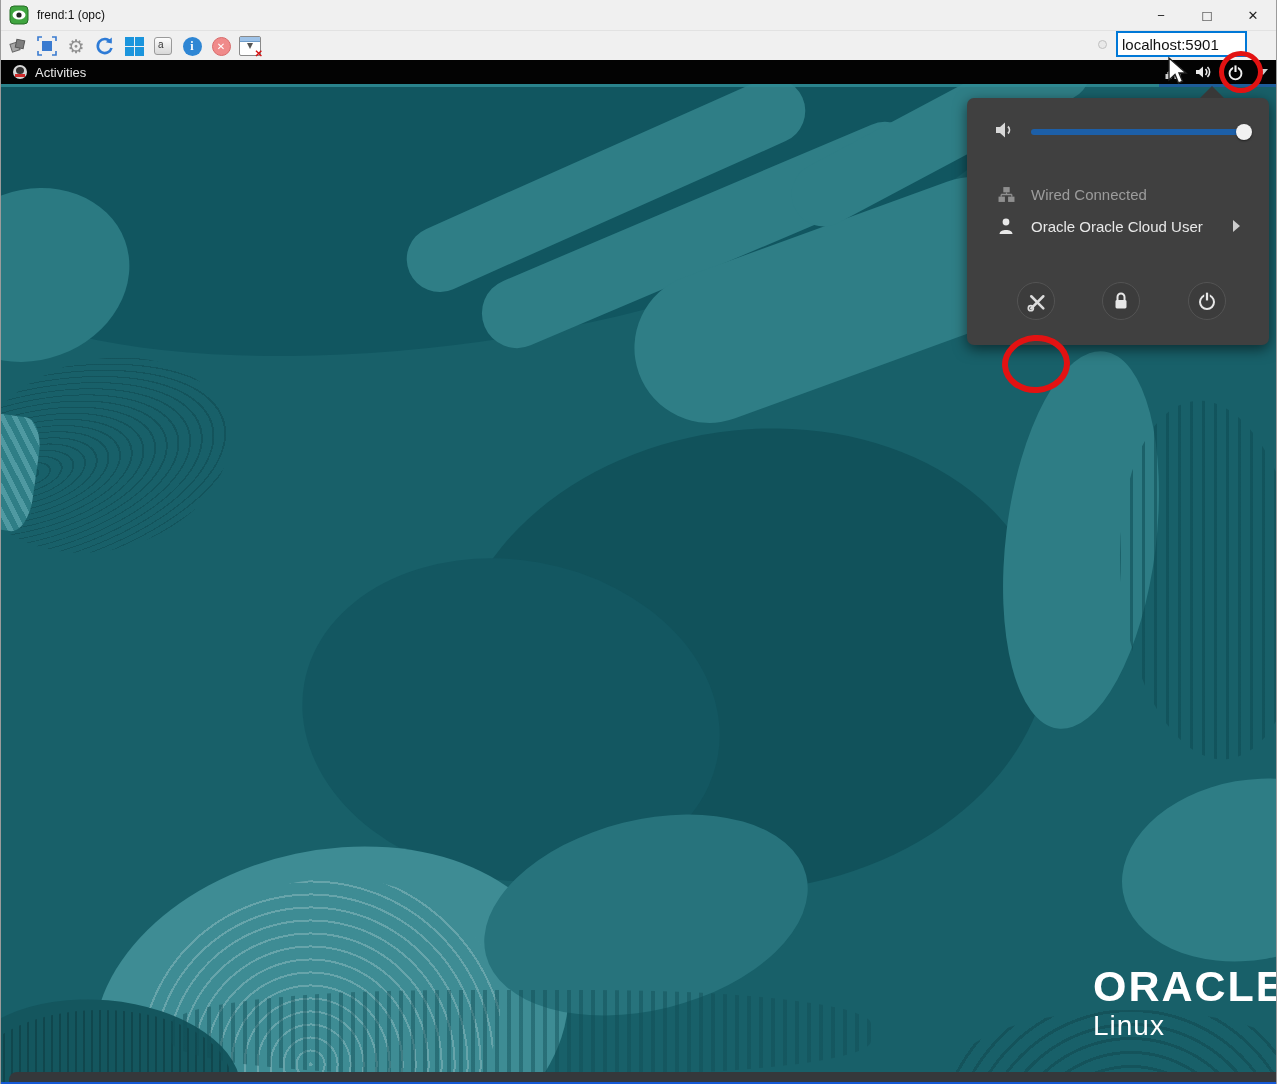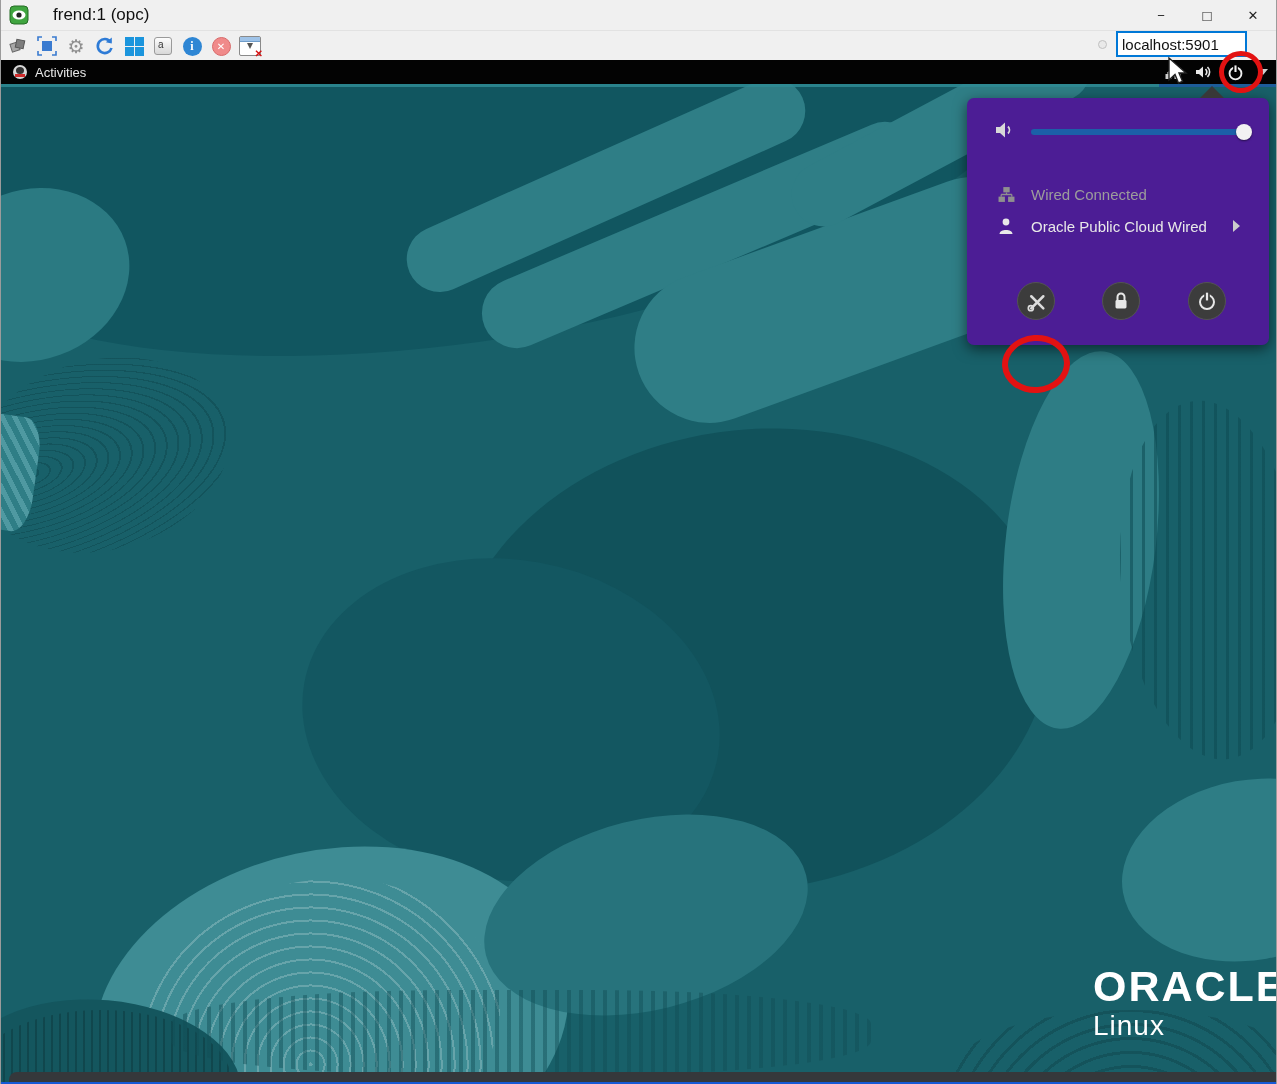--- a/index.html
+++ b/index.html
@@ -4,21 +4,21 @@
 <style>
   html,body{margin:0;padding:0;background:#444;}
   .screen{position:relative;width:1277px;height:1084px;overflow:hidden;
     font-family:"Liberation Sans",sans-serif;background:#f0f0f0;
     border-left:1px solid #9b9b9b;border-right:1px solid #9b9b9b;box-sizing:border-box;}
 
   
   .titlebar{position:absolute;left:0;top:0;right:0;height:30px;background:#f0f0f0;
     display:flex;align-items:center;}
   .app-icon{width:20px;height:20px;margin-left:8px;}
-  .title-text{margin-left:24px;font-size:17px;color:#111;}
+  .title-text{margin-left:8px;font-size:12px;color:#111;}
   .win-controls{position:absolute;right:0;top:0;height:30px;display:flex;}
   .win-btn{width:46px;height:30px;display:flex;align-items:center;justify-content:center;
     font-size:13px;color:#222;cursor:default;}
   .win-btn.max{font-size:15px;}
 
   .toolbar{position:absolute;left:0;top:30px;right:0;height:30px;background:#f0f0f0;
     border-top:1px solid #e2e2e2;display:flex;align-items:center;gap:7px;padding-left:6px;}
   .tb-btn{width:22px;height:22px;display:flex;align-items:center;justify-content:center;position:relative;}
   .glyph-gear{font-size:19px;color:#8f8f8f;line-height:1;}
   .win-logo{display:grid;grid-template-columns:9px 9px;grid-template-rows:9px 9px;gap:1px;}
@@ -57,21 +57,21 @@
   .distro-dot{width:14px;height:14px;border-radius:50%;background:#d8d8d8;position:relative;overflow:hidden;}
   .distro-dot .top{position:absolute;left:3px;top:2px;width:8px;height:7px;border-radius:50%;background:#333;}
   .distro-dot .red{position:absolute;left:2px;bottom:2px;width:10px;height:3px;background:#cf2b2b;}
   .clock{position:absolute;left:0;right:0;text-align:center;font-size:13px;font-weight:bold;pointer-events:none;}
   .tb-right{position:absolute;right:0;top:0;height:24px;display:flex;align-items:center;gap:14px;padding:0 10px;}
   .menu-underline{position:absolute;right:0;bottom:-3px;left:1158px;height:3px;background:#1d5c99;z-index:11;}
   .caret-down{width:0;height:0;border-left:5px solid transparent;border-right:5px solid transparent;
     border-top:6px solid #cfcfcf;}
 
   
-  .sysmenu{position:absolute;left:966px;top:38px;width:302px;height:247px;background:#4c1d95;
+  .sysmenu{position:absolute;left:966px;top:38px;width:302px;height:247px;background:#404040;
     border-radius:7px;z-index:30;box-shadow:0 4px 14px rgba(0,0,0,.55);}
   .sysmenu .arrow{position:absolute;left:233px;top:-12px;width:0;height:0;
     border-left:12px solid transparent;border-right:12px solid transparent;border-bottom:12px solid #383838;}
   .vol-row{position:absolute;left:0;top:18px;right:0;height:32px;}
   .vol-icon{position:absolute;left:28px;top:4px;}
   .vol-slider{position:absolute;left:64px;right:24px;top:13px;height:6px;border-radius:3px;background:#1c5fa8;}
   .vol-handle{position:absolute;right:-7px;top:-5px;width:16px;height:16px;border-radius:50%;background:#f2f2f2;
     box-shadow:0 1px 2px rgba(0,0,0,.5);}
   .menu-row{position:absolute;left:0;right:0;height:24px;display:flex;align-items:center;}
   .row-wired{top:84px;color:#9c9c9c;}
@@ -263,21 +263,21 @@
         <span class="ml">Wired Connected</span>
       </div>
 
       <div class="menu-row row-user">
         <span class="mi">
           <svg width="16" height="18" viewBox="0 0 16 18">
             <circle cx="8" cy="5" r="3.4" fill="#e8e8e8"></circle>
             <path d="M1.5,17 C1.5,11.5 14.5,11.5 14.5,17 Z" fill="#e8e8e8"></path>
           </svg>
         </span>
-        <span class="ml">Oracle Public Cloud Wired</span>
+        <span class="ml">Oracle Oracle Cloud User</span>
         <div class="submenu-arrow"></div>
       </div>
 
       <div class="btn-row">
         <div class="circ-btn cb-settings">
           <svg width="21" height="21" viewBox="0 0 20 20">
             <line x1="5" y1="5" x2="16.5" y2="16.5" stroke="#dcdcdc" stroke-width="2.4" stroke-linecap="round"></line>
             <line x1="16.5" y1="5" x2="5" y2="16.5" stroke="#dcdcdc" stroke-width="2.4" stroke-linecap="round"></line>
             <circle cx="4.6" cy="16.4" r="2.4" fill="none" stroke="#dcdcdc" stroke-width="1.6"></circle>
           </svg>

